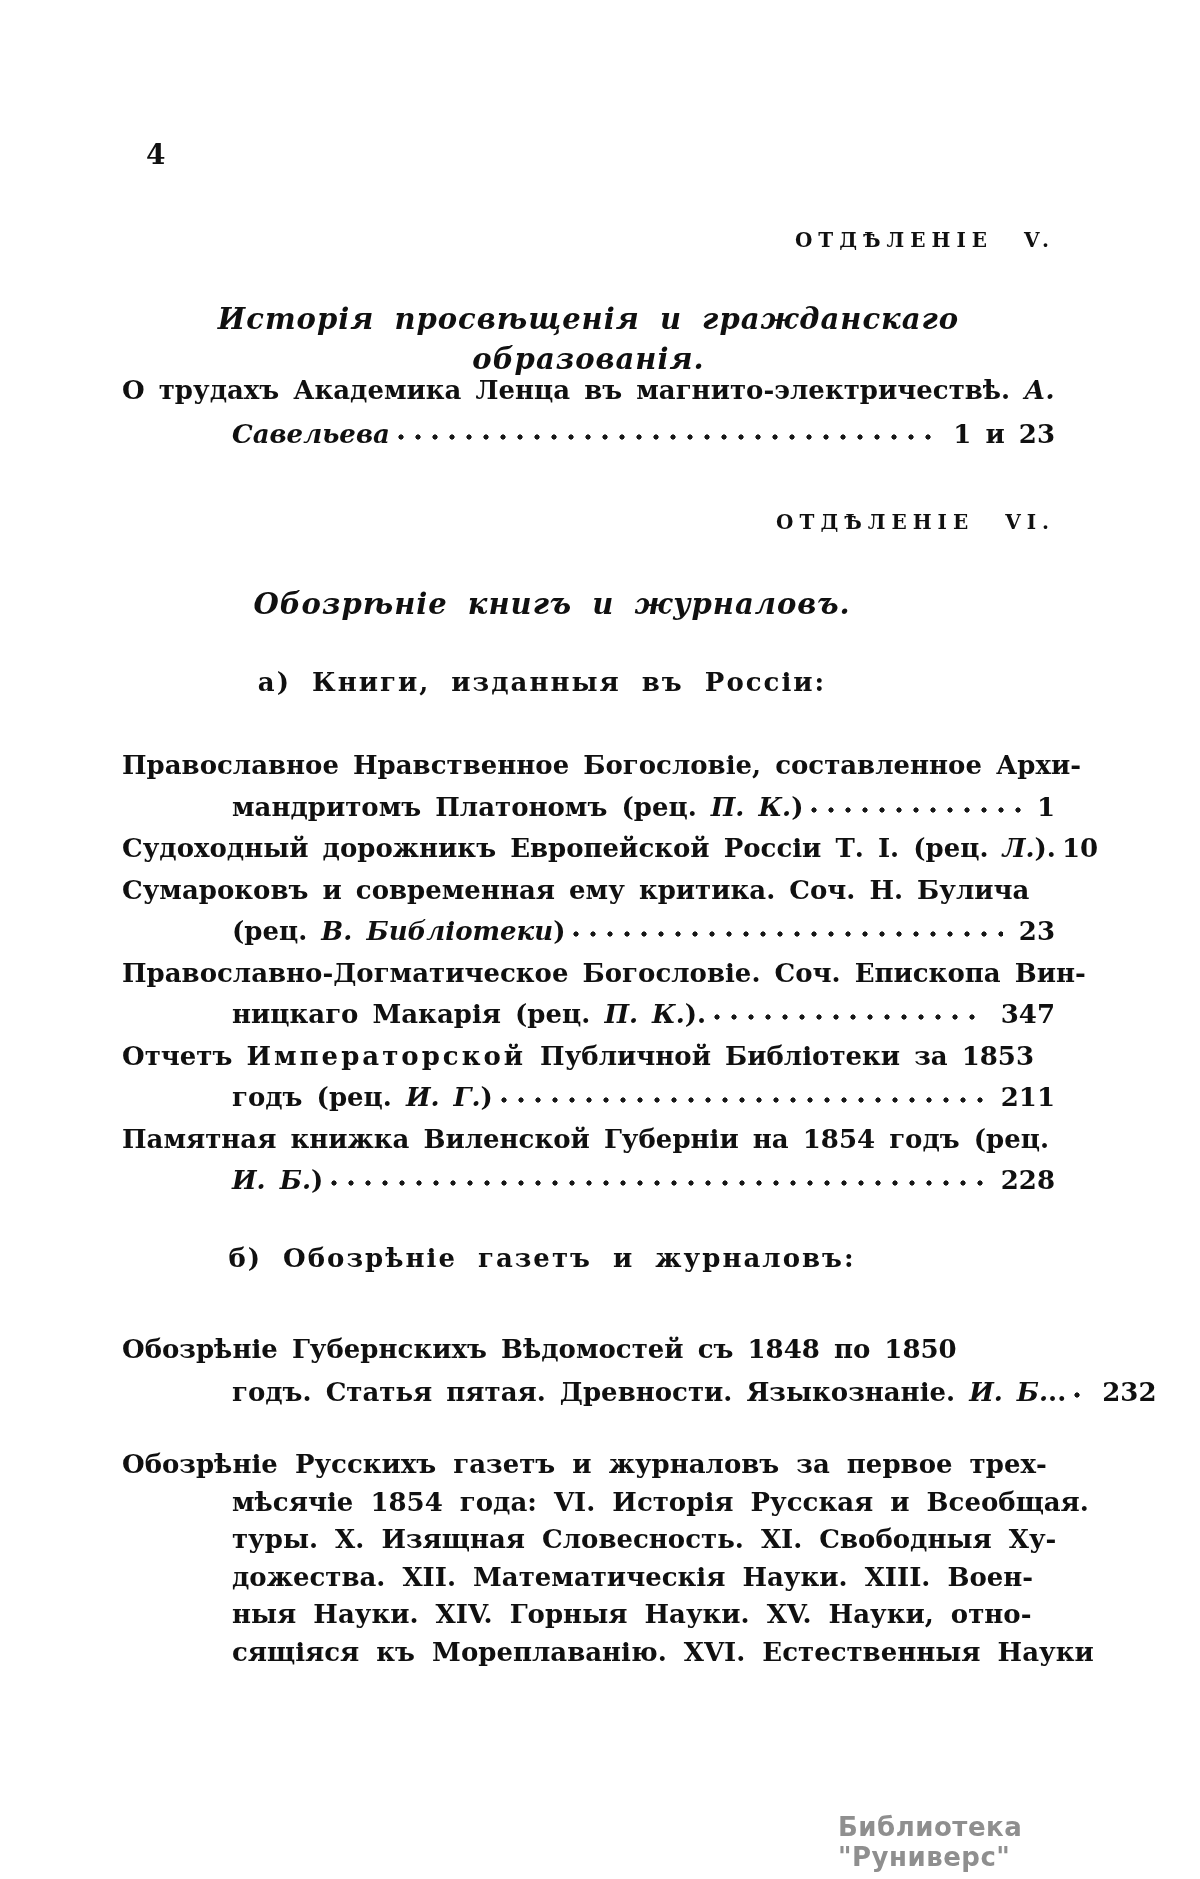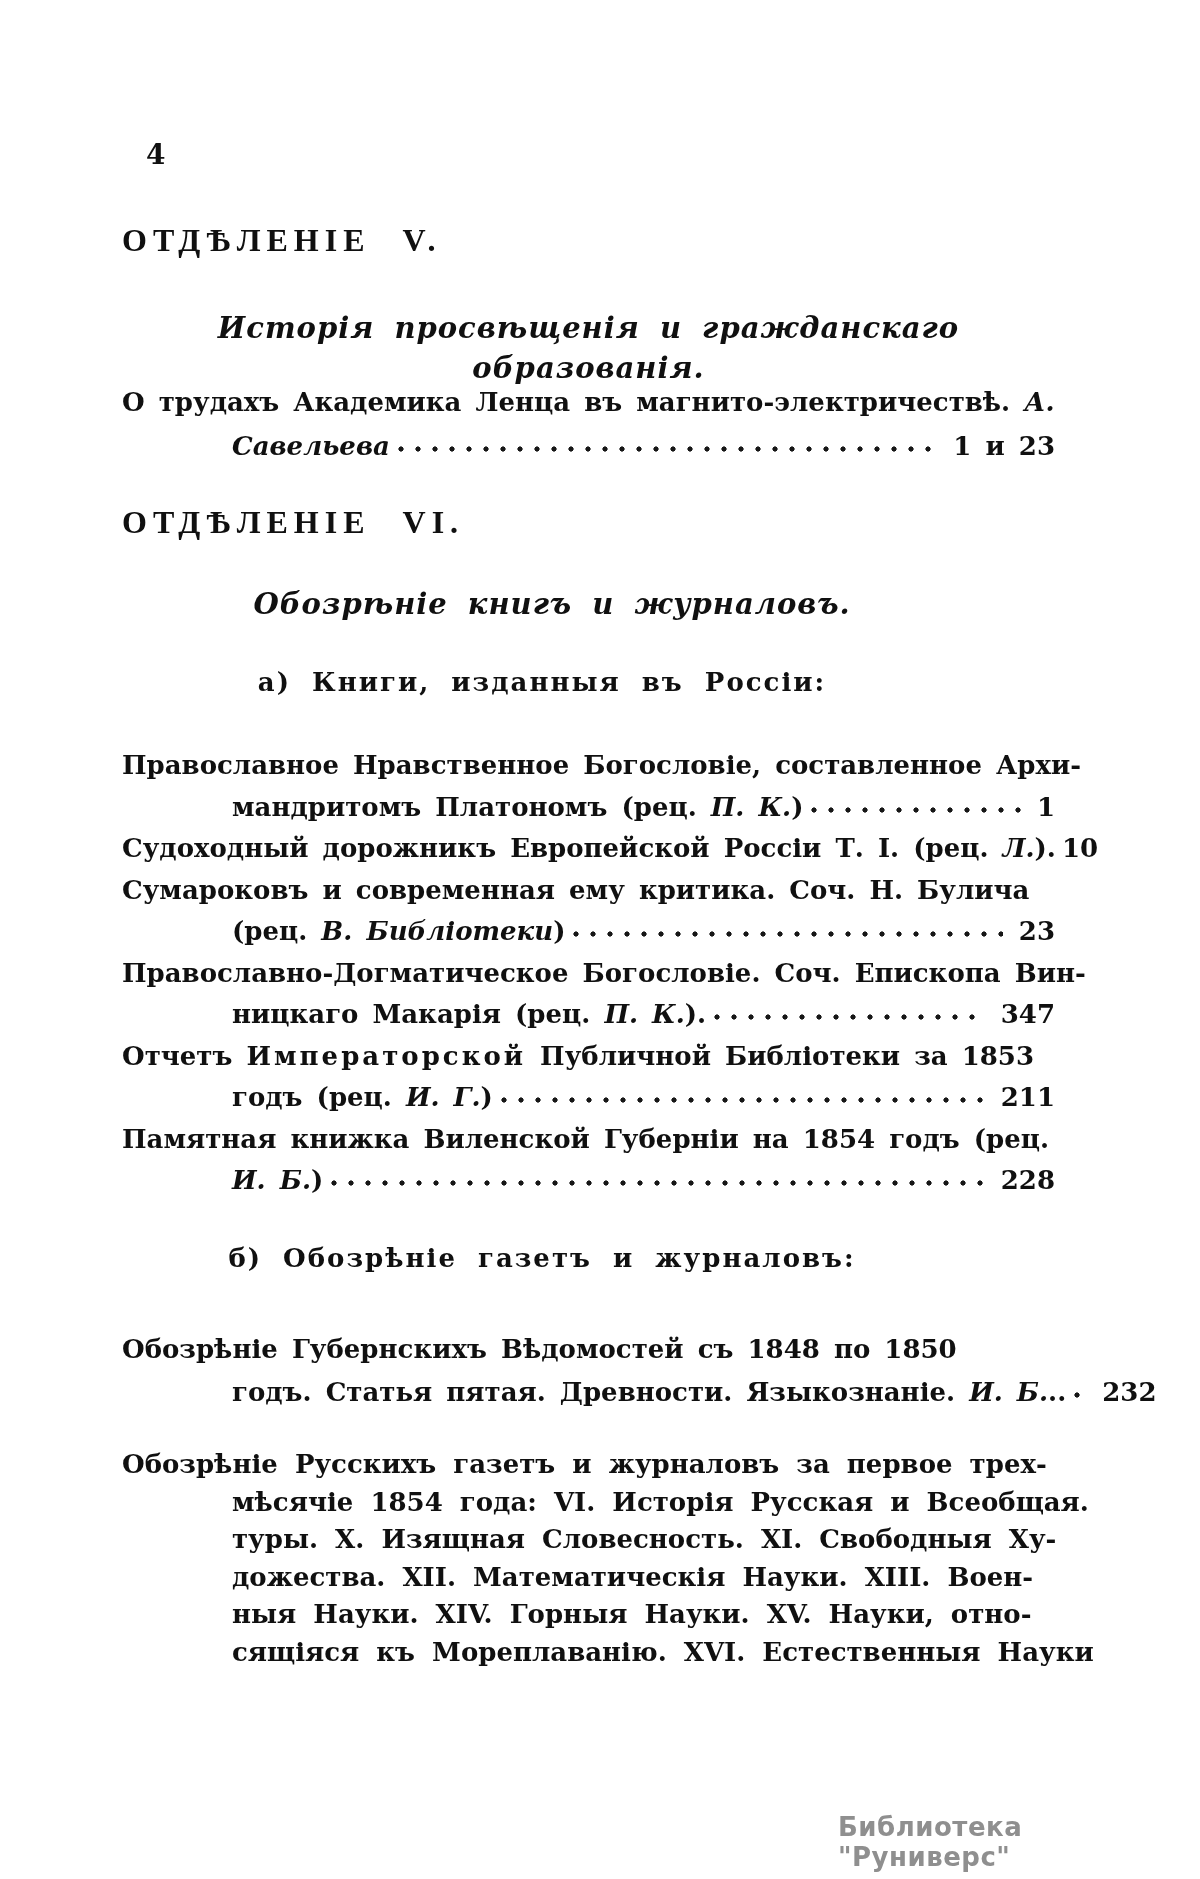--- a/index.html
+++ b/index.html
@@ -14,50 +14,49 @@
   }
   .content{position:absolute;left:122px;top:0;width:933px;}
   .blk{position:absolute;left:0;width:100%;}
 
   .page-number{
     position:absolute;left:146px;top:138px;
     font-size:28px;font-weight:bold;
   }
 
   .h1{
-    text-align:left;
-    font-size:32px;font-weight:bold;
+    text-align:right;
+    font-size:20px;font-weight:bold;
     letter-spacing:6px;word-spacing:18px;
     line-height:36px;
-    font-family:Liberation Serif, serif;
   }
   .h1-v{top:222px;}
   .h1-vi{top:504px;}
 
   .subtitle{
     text-align:center;
     font-style:italic;font-weight:bold;
     font-size:29px;letter-spacing:1px;word-spacing:9px;
     line-height:40px;
   }
-  .subtitle-v{top:308px;width:100%;text-align:center;}
+  .subtitle-v{top:299px;width:100%;text-align:center;}
   .subtitle-vi{top:584px;width:860px;}
 
   .subhead{
     text-align:center;
     font-size:26px;font-weight:bold;
     letter-spacing:2px;word-spacing:10px;
     line-height:36px;
     width:840px;
   }
   .subhead-a{top:664px;}
   .subhead-b{top:1240px;}
 
   .entries{font-size:26px;font-weight:bold;word-spacing:5px;}
-  .entry-lenz{top:380px;line-height:44px;}
+  .entry-lenz{top:368px;line-height:44px;}
   .entries-a{top:745px;line-height:41.5px;}
   .entry-gazette{top:1316px;line-height:43px;margin-top:12px;}
   .entry-paragraph{top:1446px;line-height:37.5px;word-spacing:8px;}
 
   .toc-line{display:flex;align-items:baseline;}
   .toc-line.indent{padding-left:110px;}
   .txt{white-space:nowrap;}
   .it{font-style:italic;}
   .sp{letter-spacing:3px;}
   .dots{

